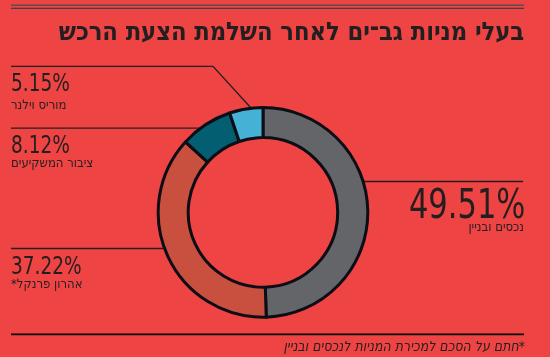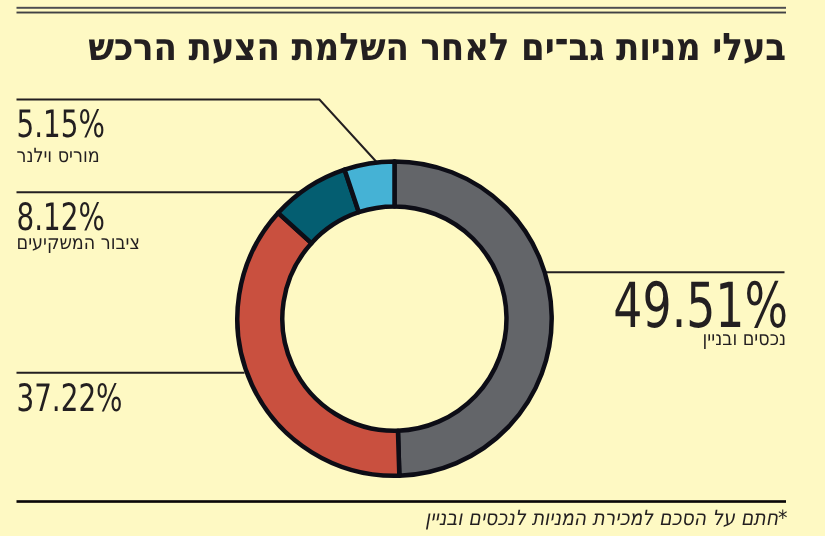--- a/index.html
+++ b/index.html
@@ -1,19 +1,19 @@
 <!DOCTYPE html>
 <html><head>
 <meta charset="utf-8">
 <style>
   html,body{margin:0;padding:0;background:#ffffff;}
   body{width:550px;height:357px;overflow:hidden;position:relative;
        font-family:"DejaVu Sans Condensed","DejaVu Sans",sans-serif;
        -webkit-font-smoothing:antialiased;}
-  .stage{position:absolute;left:0;top:0;width:550px;height:357px;background:#fef9c3;}
+  .stage{position:absolute;left:0;top:0;width:550px;height:357px;background:#ef4444;}
   svg{position:absolute;left:0;top:0;overflow:visible;}
   .pct{position:absolute;white-space:nowrap;color:#231f20;font-weight:400;
        font-size:25.2px;line-height:1;transform:scaleX(0.818) translateZ(0);transform-origin:left top;}
   .pct.r{transform-origin:right top;}
   .sub{position:absolute;white-space:nowrap;color:#231f20;font-weight:400;
        direction:rtl;font-size:13px;line-height:1;transform:translateZ(0);}
   .title{position:absolute;white-space:nowrap;color:#231f20;font-weight:700;
          direction:rtl;font-size:25.3px;line-height:1;letter-spacing:-0.1px;
          transform:translateZ(0);transform-origin:right top;}
   .foot{position:absolute;white-space:nowrap;color:#231f20;direction:rtl;
@@ -45,19 +45,20 @@
 
   <div class="title" style="right:26px;top:19px;">בעלי מניות גב־ים לאחר השלמת הצעת הרכש</div>
 
   <div class="pct" style="left:11px;top:70px;">5.15%</div>
   <div class="sub" style="left:11px;top:98px;">מוריס וילנר</div>
 
   <div class="pct" style="left:11px;top:132px;">8.12%</div>
   <div class="sub" style="left:11px;top:156px;">ציבור המשקיעים</div>
 
   <div class="pct" style="left:11px;top:253px;">37.22%</div>
+  <div class="sub" style="left:11px;top:277px;">אהרון פרנקל*</div>
 
   <div class="pct r" style="right:25px;top:183px;font-size:41.5px;">49.51%</div>
   <div class="sub" style="right:26px;top:220px;">נכסים ובניין</div>
 
   <div class="foot" style="right:25px;top:339px;font-style:italic;">*חתם על הסכם למכירת המניות לנכסים ובניין</div>
 
 </div>
 
 </body></html>

